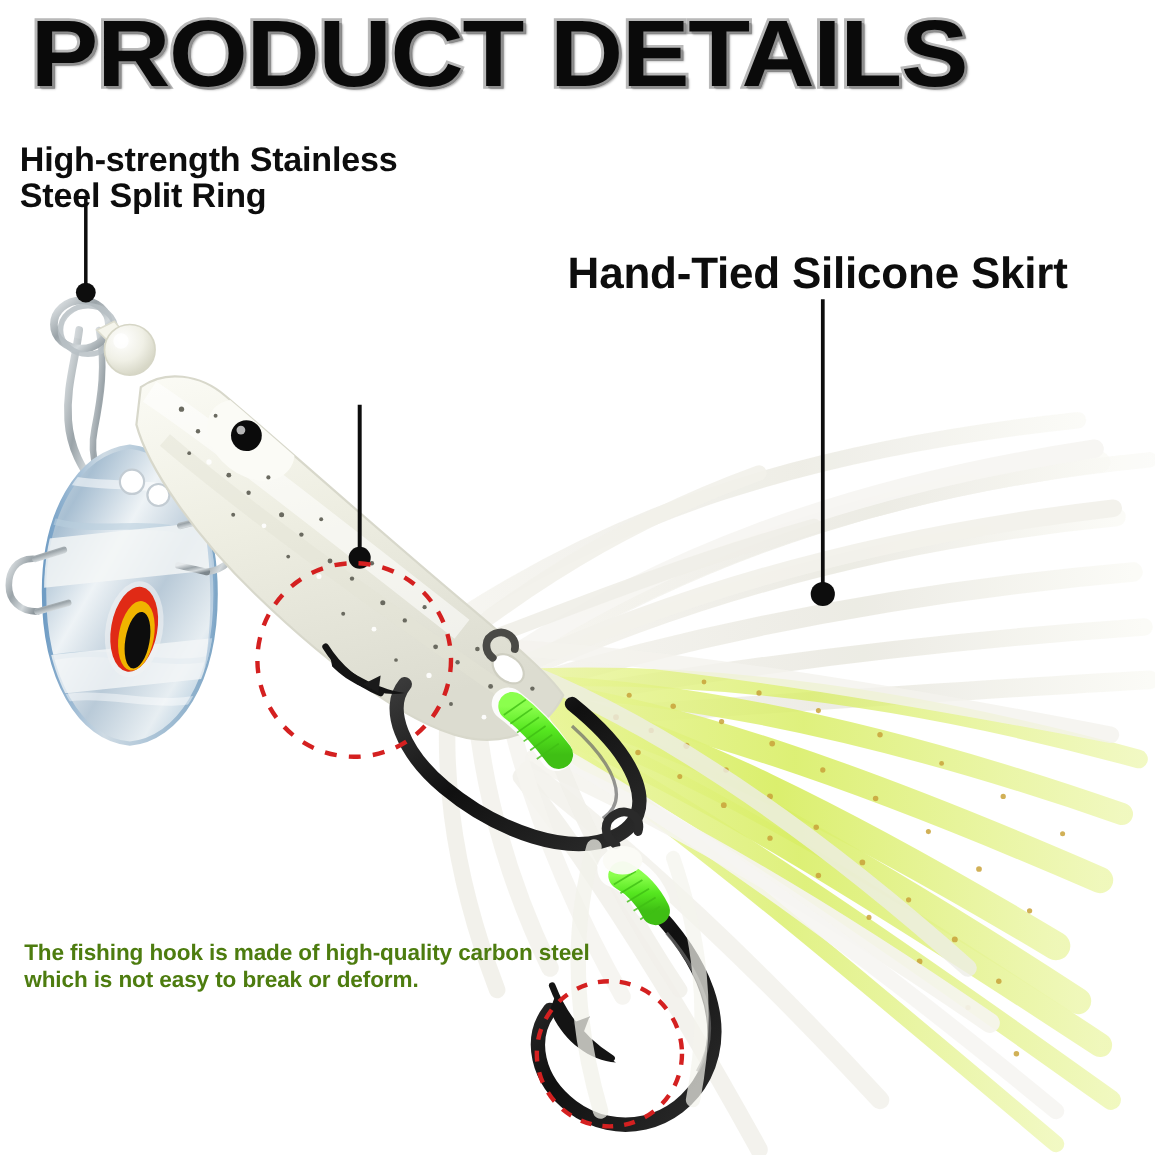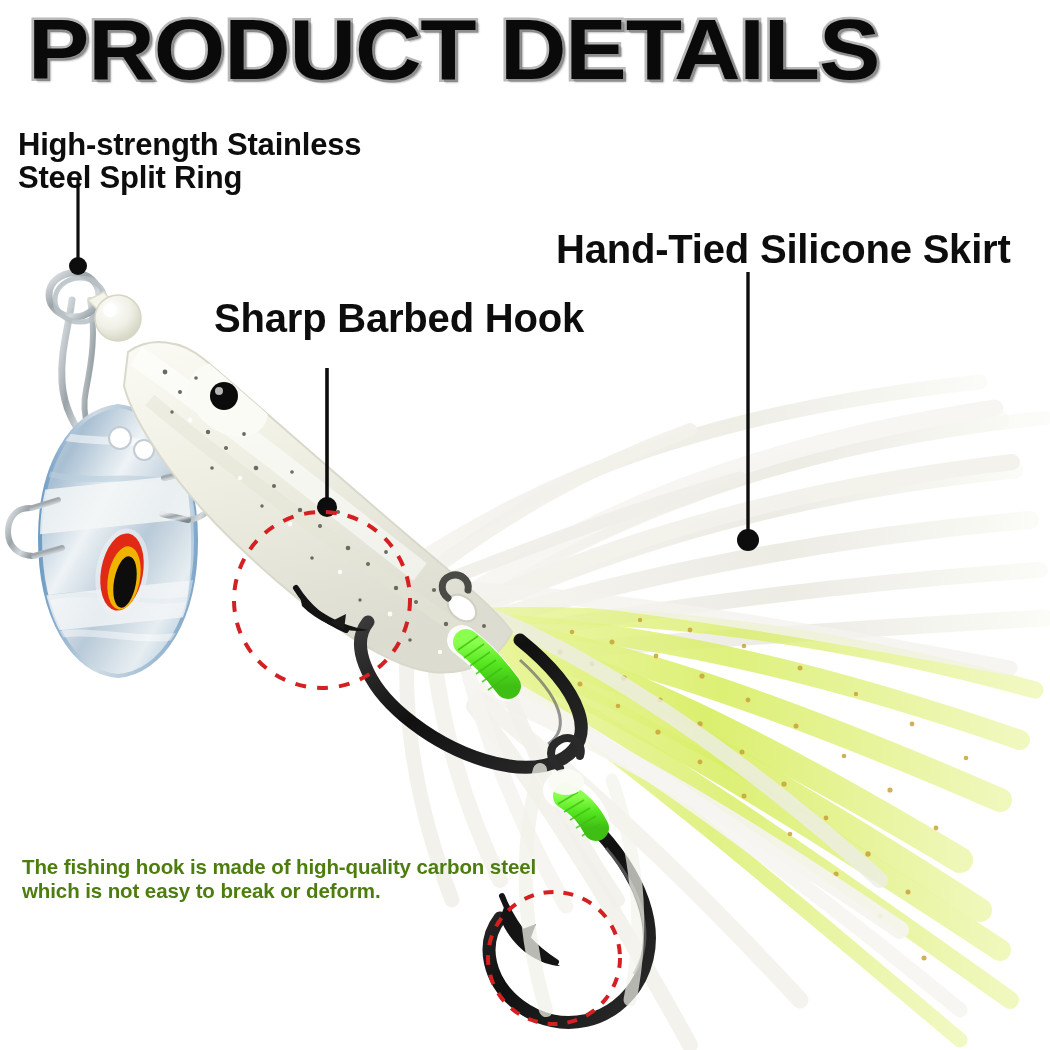--- a/index.html
+++ b/index.html
@@ -35,21 +35,21 @@
   .label{
     position:absolute;
     font-weight:700;
     color:#0d0d0d;
     line-height:1.08;
     white-space:pre-line;
     letter-spacing:-.2px;
   }
   .label-ring{left:18px;top:108px;font-size:31px;margin-top:20px;}
   .label-hook{left:214px;top:297px;font-size:40px;}
-  .label-skirt{left:556px;top:228px;font-size:40px;}
+  .label-skirt{left:516px;top:228px;font-size:40px;}
 
   .caption{
     position:absolute;left:22px;top:855px;
     font-size:20.5px;font-weight:700;color:#4d7c0f;
     line-height:1.16;white-space:pre-line;letter-spacing:-.1px;
   }
 
   
   #overlay{position:absolute;left:0;top:0;width:1050px;height:1050px;}
   #art{position:absolute;left:0;top:0;width:1050px;height:1050px;}
@@ -360,21 +360,20 @@
     <g>
       <path d="M540 770 C 520 840, 520 920, 546 1010" stroke="#f2f1ea" stroke-width="14" fill="none" stroke-linecap="round" opacity=".75"></path>
       <path d="M612 780 C 636 850, 646 920, 630 1000" stroke="#f4f3ed" stroke-width="13" fill="none" stroke-linecap="round" opacity=".7"></path>
     </g>
   </svg>
 
   <div class="title">PRODUCT DETAILS</div>
 
   <div class="label label-ring">High-strength Stainless
 Steel Split Ring</div>
-  <div class="label label-hook">Sharp Barbed Hook</div>
   <div class="label label-skirt">Hand-Tied Silicone Skirt</div>
 
   <div class="caption">The fishing hook is made of high-quality carbon steel
 which is not easy to break or deform.</div>
 
   <svg id="overlay" viewBox="0 0 1050 1050">
     <g>
       <line id="ld0" stroke="#0d0d0d" stroke-width="3.2" x1="78" y1="178" x2="78" y2="258"></line>
       <circle id="dt0" fill="#0d0d0d" cx="78" cy="266" r="9"></circle>
     </g>

